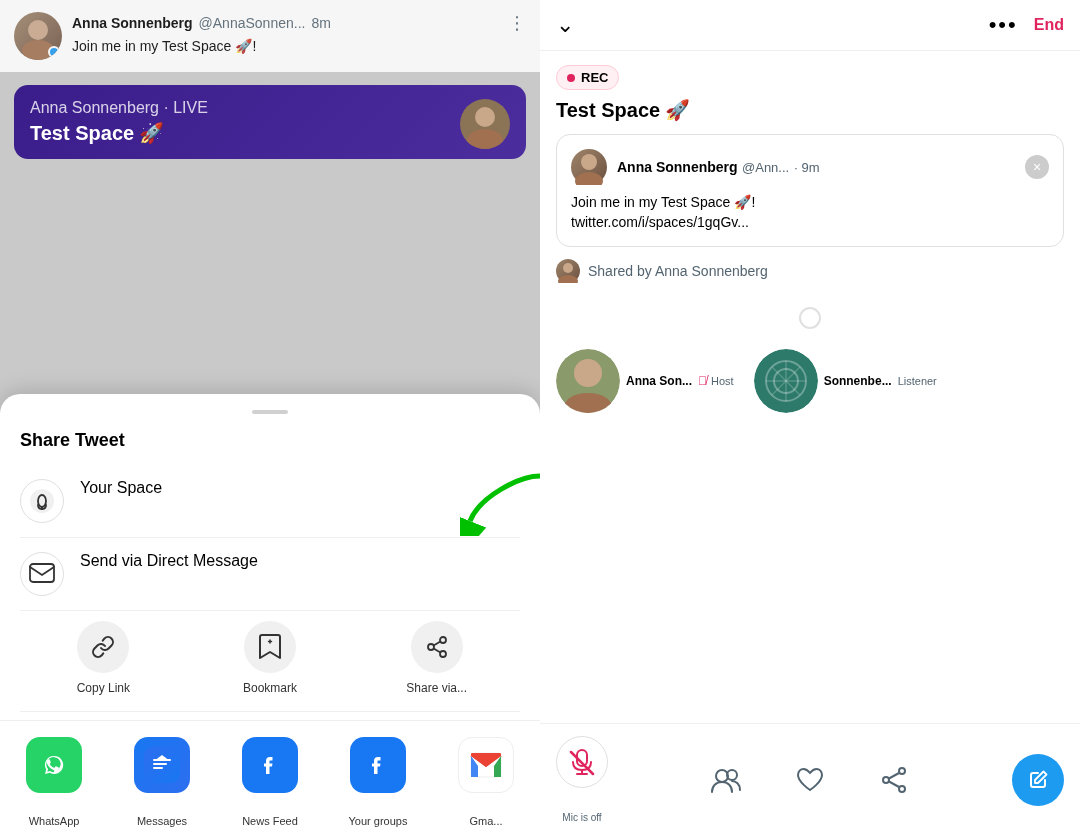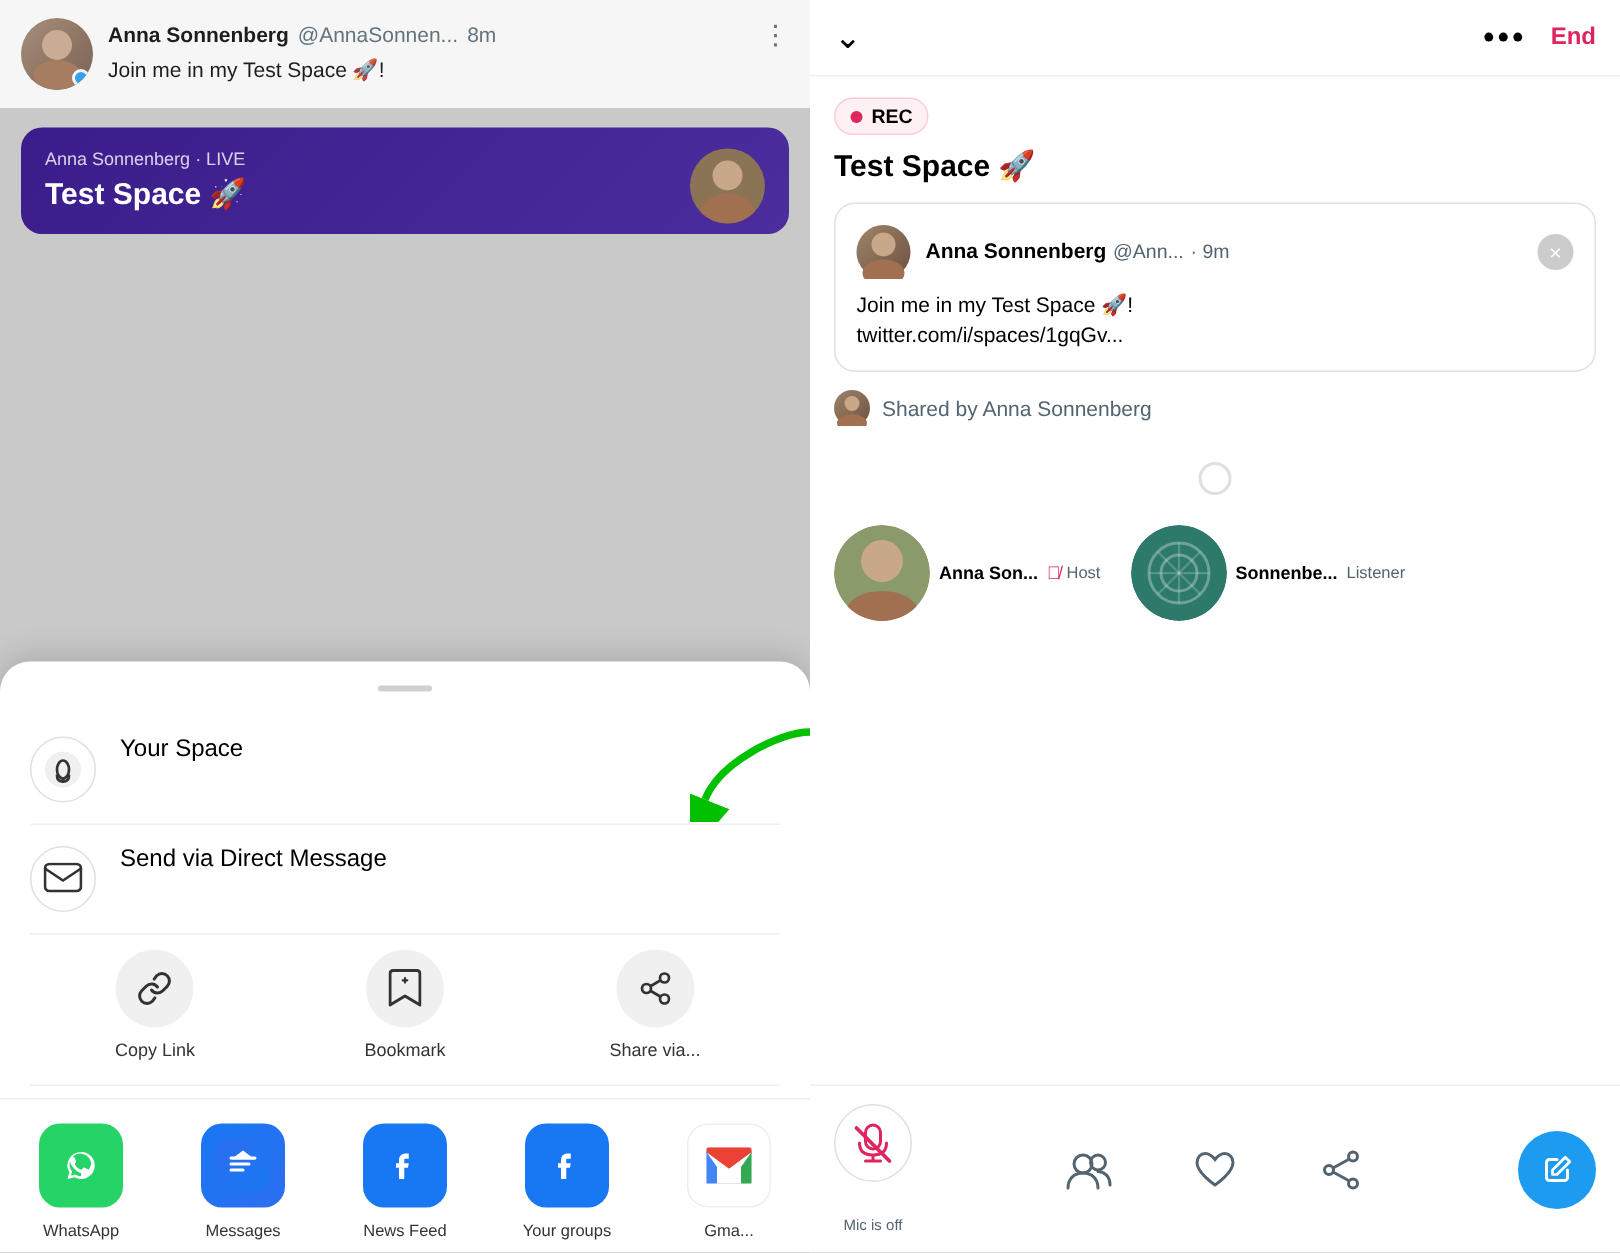--- a/index.html
+++ b/index.html
@@ -79,21 +79,21 @@
       position: absolute;
       top: 85px;
       left: 14px;
       right: 14px;
       background: linear-gradient(135deg, #3a1c8a, #4b2d9e);
       border-radius: 14px;
       padding: 14px 16px;
       color: #fff;
     }
     .bg-space-author {
-      font-size: 12px;
+      font-size: 16px;
       color: rgba(255,255,255,0.8);
       margin-bottom: 4px;
     }
     .bg-space-title {
       font-size: 20px;
       font-weight: 700;
       display: flex;
       align-items: center;
       gap: 8px;
     }
@@ -169,21 +169,21 @@
       gap: 0;
       padding: 16px 0 8px 0;
       border-top: 1px solid #efefef;
       margin-top: 8px;
     }
     .app-item {
       flex: 1;
       display: flex;
       flex-direction: column;
       align-items: center;
-      gap: 10px;
+      gap: 22px;
       cursor: pointer;
     }
     .app-icon-wrap {
       width: 56px;
       height: 56px;
       border-radius: 14px;
       display: flex;
       align-items: center;
       justify-content: center;
       overflow: hidden;
@@ -507,20 +507,21 @@
     <div class="bg-space-avatar">
       <svg width="50" height="50" viewBox="0 0 50 50" xmlns="http://www.w3.org/2000/svg">
         <circle cx="25" cy="18" r="10" fill="#c9a88a"></circle>
         <ellipse cx="25" cy="42" rx="18" ry="12" fill="#a07050"></ellipse>
       </svg>
     </div>
   </div>
 
   <div class="share-sheet">
     <div class="share-sheet-handle"></div>
+    <div class="share-sheet-title">Share Tweet</div>
 
     <div class="share-option">
       <div class="share-option-icon">
         <svg width="28" height="28" viewBox="0 0 28 28" fill="none" xmlns="http://www.w3.org/2000/svg">
           <circle cx="14" cy="14" r="12" fill="#f0f0f0"></circle>
           <ellipse cx="14" cy="14" rx="4" ry="6" fill="none" stroke="#333" stroke-width="1.8"></ellipse>
           <line x1="14" y1="20" x2="14" y2="23" stroke="#333" stroke-width="1.8"></line>
           <path d="M10 18 Q10 22 14 22 Q18 22 18 18" fill="none" stroke="#333" stroke-width="1.8" stroke-linecap="round"></path>
         </svg>
       </div>

